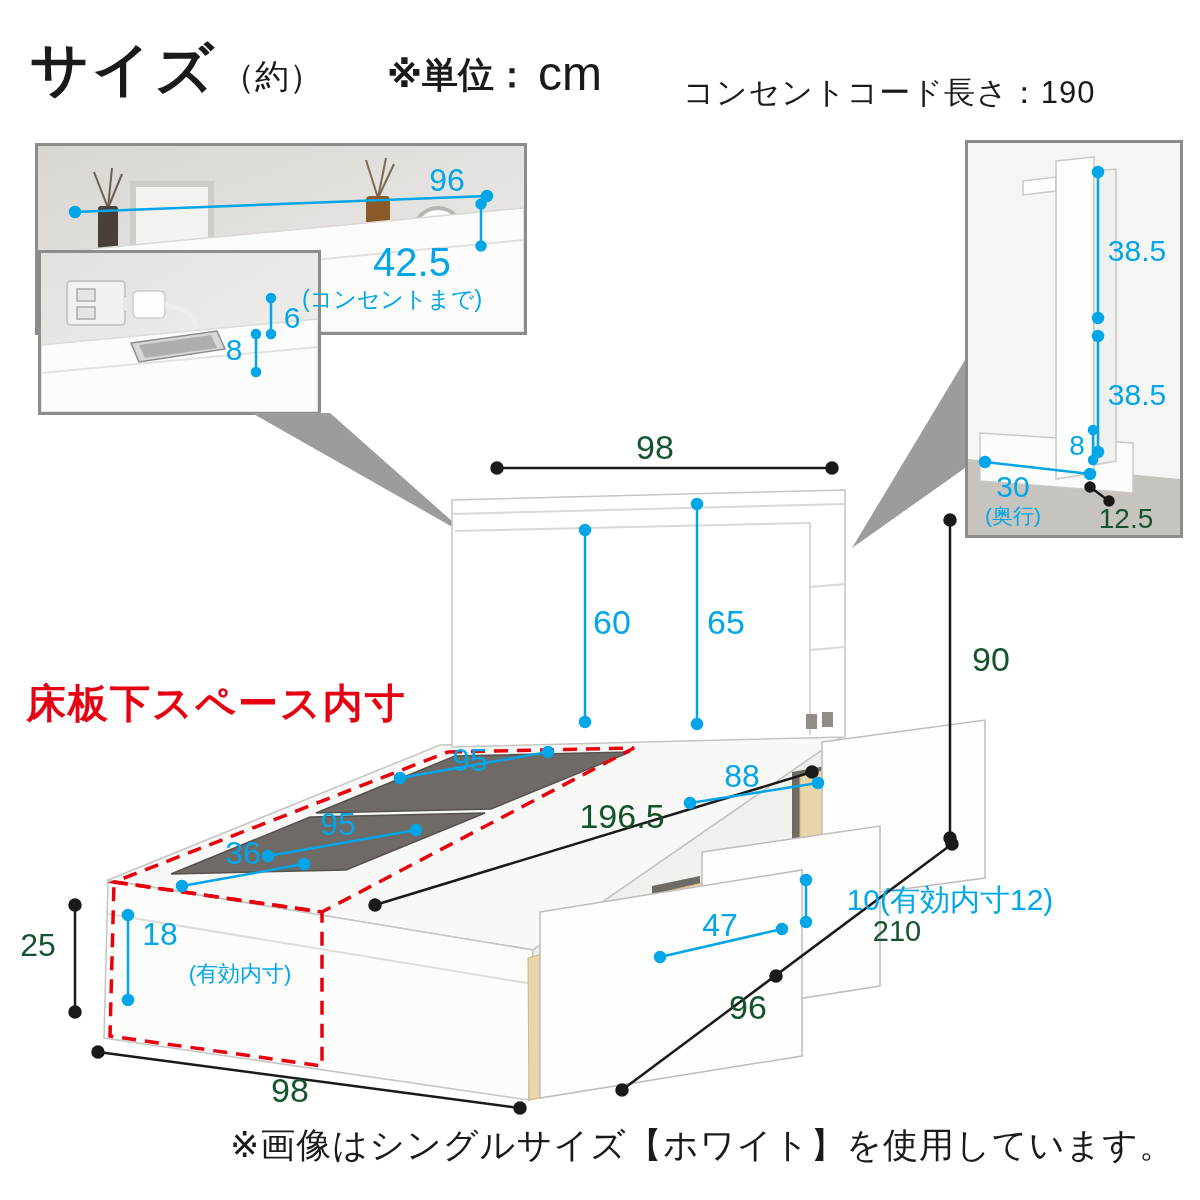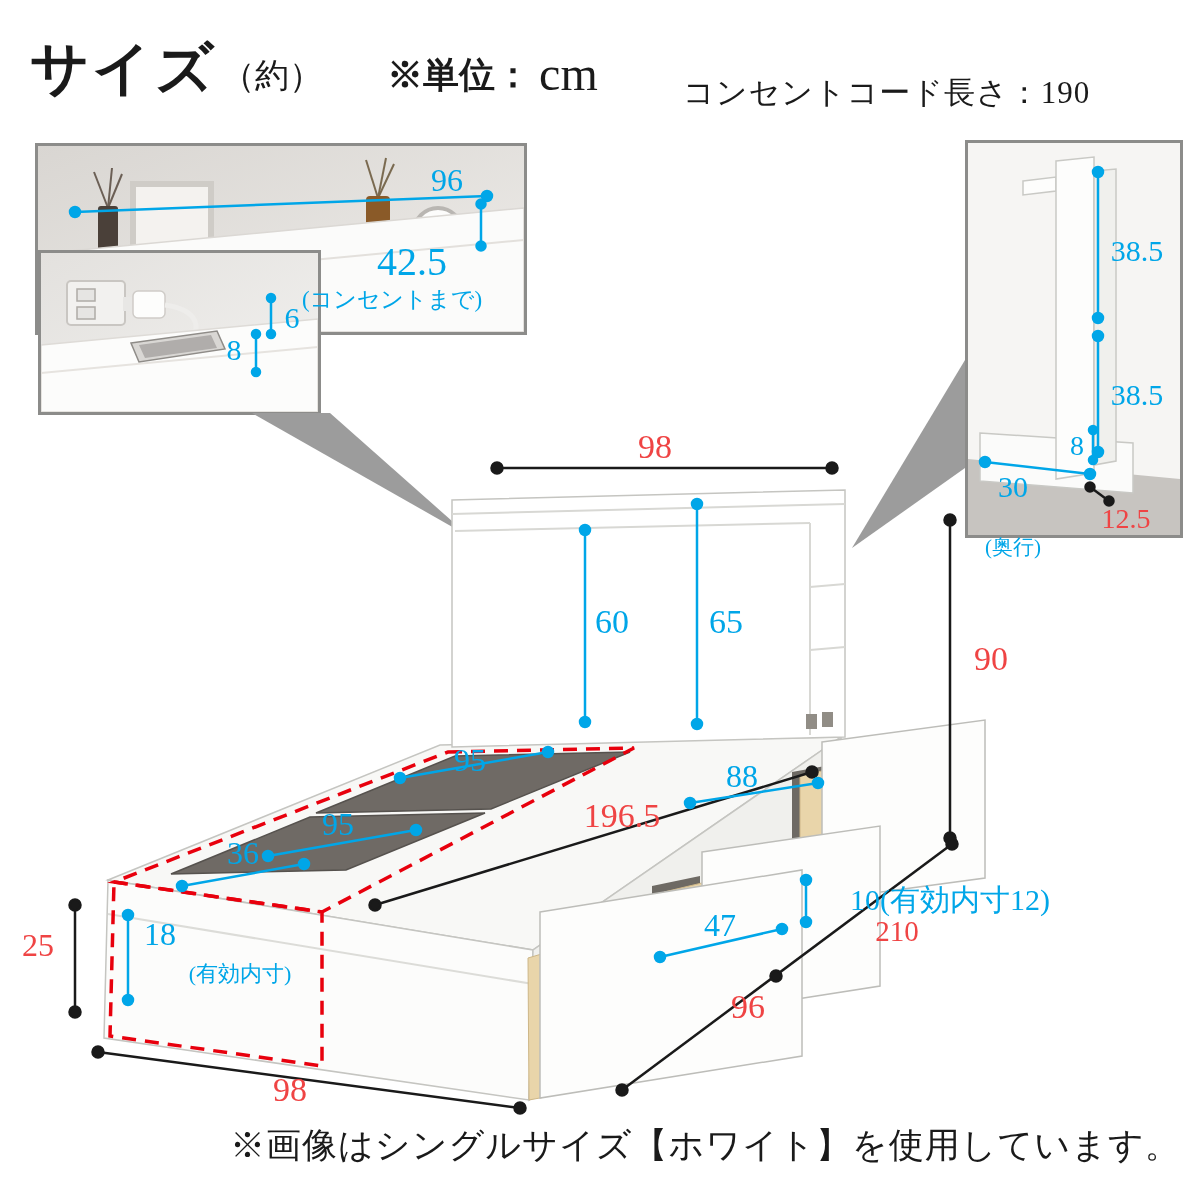--- a/index.html
+++ b/index.html
@@ -1,38 +1,38 @@
 <!DOCTYPE html>
 <html><head>
 <meta charset="utf-8">
 <style>
   html,body{margin:0;padding:0;background:#ffffff;}
   body{width:1200px;height:1200px;overflow:hidden;
        font-family:"Liberation Sans","DejaVu Sans",sans-serif;color:#1a1a1a;}
-  .stage{position:relative;width:1200px;height:1200px;background:#fff;font-family:Liberation Serif, serif;}
+  .stage{position:relative;width:1200px;height:1200px;background:#fff;}
 
   
   .header{position:absolute;left:30px;top:40px;display:flex;align-items:flex-end;z-index:5;}
   .ttl{font-size:58px;font-weight:700;letter-spacing:3px;line-height:1;}
   .approx{font-size:34px;font-weight:400;padding:0 0 5px 4px;line-height:1;}
   .unit{font-size:36px;font-weight:700;margin-left:64px;padding-bottom:5px;line-height:1;}
   .unitval{font-size:48px;font-weight:400;padding-bottom:0px;line-height:1;margin-left:8px;}
   .cord{position:absolute;left:683px;top:72px;font-size:31px;letter-spacing:1px;z-index:5;}
 
   
   .inset{position:absolute;border:3px solid #8c8c8a;box-sizing:border-box;overflow:hidden;z-index:2;background:#edebe8;}
   .inset svg{display:block;}
 
   
   .overlay{position:absolute;left:0;top:0;z-index:3;}
 
   
   .lbl{position:absolute;transform:translate(-50%,-50%);white-space:nowrap;z-index:6;line-height:1;}
   .cy{color:#00a6e8;}
-  .bk{color:#ef4444;}
+  .bk{color:#14532d;}
   .redlbl{position:absolute;left:26px;top:676px;font-size:40px;font-weight:700;color:#e60012;
           letter-spacing:2px;white-space:nowrap;z-index:6;}
   .note{position:absolute;left:230px;top:1122px;font-size:35px;letter-spacing:1px;white-space:nowrap;z-index:6;}
 </style>
 </head>
 <body>
 
 <div class="stage">
 
   <div class="header">
@@ -284,20 +284,21 @@
           <circle cx="1093" cy="460" r="4"></circle>
       </g>
       <g>
         <line x1="985" y1="462" x2="1090" y2="474"></line>
           <circle cx="985" cy="462" r="5"></circle>
           <circle cx="1090" cy="474" r="5"></circle>
       </g>
     </g>
   </svg>
 
+  <div class="redlbl">床板下スペース内寸</div>
 
   <div class="lbl bk" style="left:655px;top:447px;font-size:34px;">98</div>
   <div class="lbl cy" style="left:612px;top:622px;font-size:34px;">60</div>
   <div class="lbl cy" style="left:726px;top:622px;font-size:34px;">65</div>
   <div class="lbl bk" style="left:991px;top:659px;font-size:34px;">90</div>
   <div class="lbl bk" style="left:622px;top:816px;font-size:34px;">196.5</div>
   <div class="lbl cy" style="left:470px;top:760px;font-size:32px;">95</div>
   <div class="lbl cy" style="left:338px;top:824px;font-size:32px;">95</div>
   <div class="lbl cy" style="left:243px;top:853px;font-size:32px;">36</div>
   <div class="lbl cy" style="left:742px;top:776px;font-size:32px;">88</div>
@@ -313,17 +314,17 @@
   <div class="lbl cy" style="left:447px;top:180px;font-size:32px;">96</div>
   <div class="lbl cy" style="left:392px;top:262px;font-size:40px;margin-left:20px;">42.5</div>
   <div class="lbl cy" style="left:392px;top:299px;font-size:23px;">(コンセントまで)</div>
   <div class="lbl cy" style="left:234px;top:350px;font-size:30px;">8</div>
   <div class="lbl cy" style="left:292px;top:318px;font-size:30px;">6</div>
 
   <div class="lbl cy" style="left:1137px;top:251px;font-size:30px;">38.5</div>
   <div class="lbl cy" style="left:1137px;top:395px;font-size:30px;">38.5</div>
   <div class="lbl cy" style="left:1077px;top:446px;font-size:28px;">8</div>
   <div class="lbl cy" style="left:1013px;top:487px;font-size:30px;">30</div>
-  <div class="lbl cy" style="left:1013px;top:515px;font-size:21px;margin-top:32px;">(奥行)</div>
+  <div class="lbl cy" style="left:1013px;top:515px;font-size:21px;">(奥行)</div>
   <div class="lbl bk" style="left:1126px;top:519px;font-size:28px;">12.5</div>
 
   <div class="note">※画像はシングルサイズ【ホワイト】を使用しています。</div>
 </div>
 
 </body></html>

